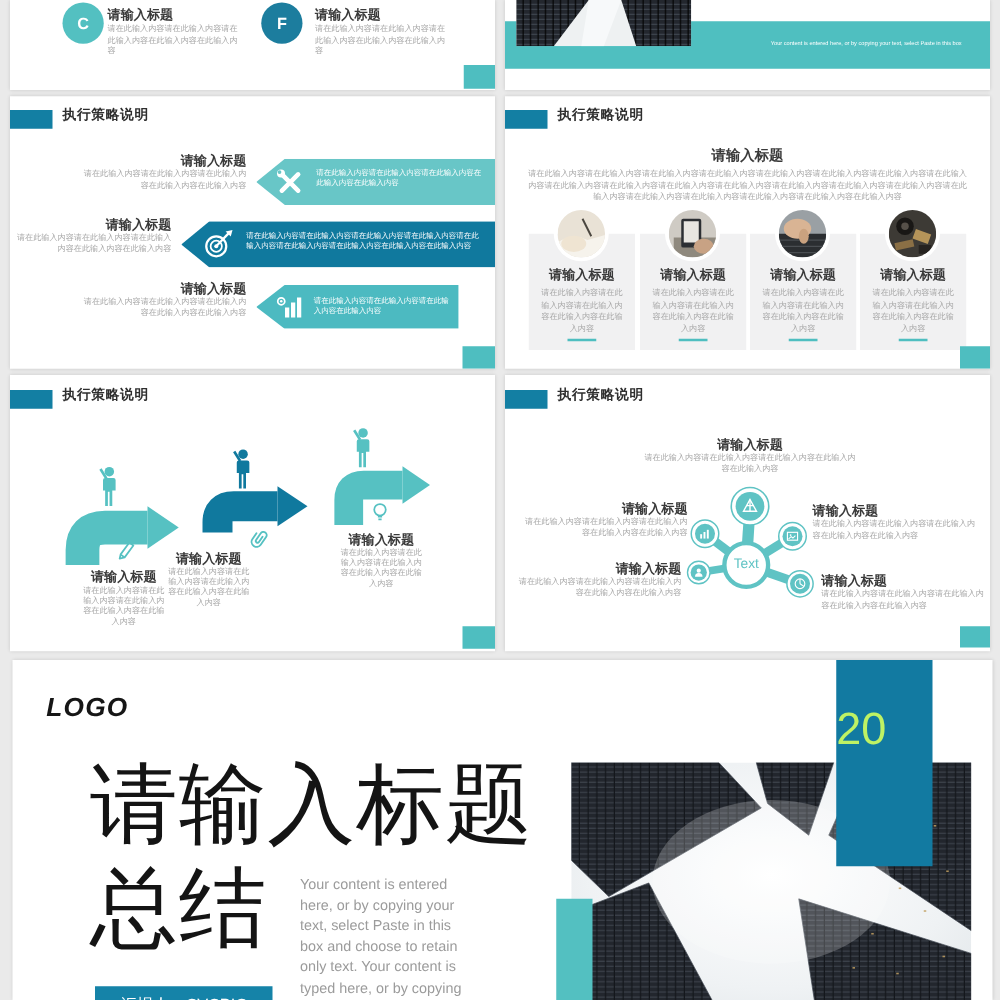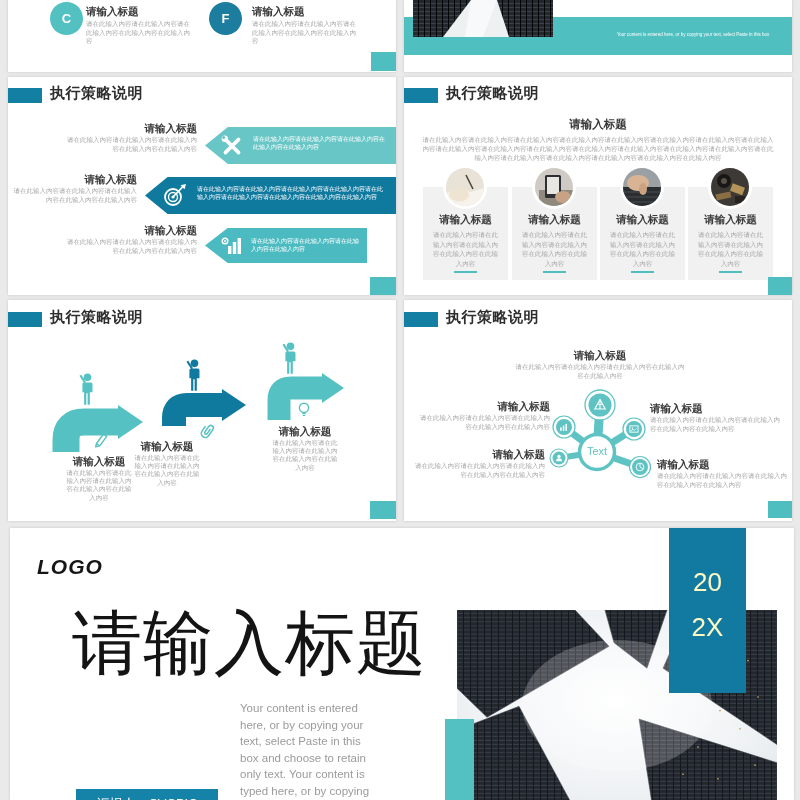--- a/index.html
+++ b/index.html
@@ -2,21 +2,21 @@
 <html><head>
 <meta charset="utf-8">
 <style>
   html,body{margin:0;padding:0;background:#eaeaea;font-family:"Liberation Sans","DejaVu Sans",sans-serif;}
   #screen{position:relative;width:800px;height:800px;overflow:hidden;background:#eaeaea;}
   .slide{position:absolute;background:#fff;box-shadow:0 0 3px rgba(0,0,0,.14);overflow:hidden;}
   .abs{position:absolute;}
   .tt{font-weight:bold;color:#3a3a3a;font-size:10.5px;white-space:nowrap;}
   .gt{color:#a8a8a8;font-size:6.5px;line-height:8.5px;}
   .hdr-b{position:absolute;left:0;width:34px;height:15px;background:#137fa3;}
-  .hdr-t{position:absolute;left:42px;font-size:15px;font-weight:bold;color:#2e2e2e;letter-spacing:.5px;white-space:nowrap;}
+  .hdr-t{position:absolute;left:42px;font-size:11px;font-weight:bold;color:#2e2e2e;letter-spacing:.5px;white-space:nowrap;}
   .corner{position:absolute;background:#4ebec0;}
   
   .s1l{left:8px;top:0;width:388px;height:72px;}
   .s1r{left:404px;top:0;width:388px;height:72px;}
   .s2l{left:8px;top:77px;width:388px;height:218px;}
   .s2r{left:404px;top:77px;width:388px;height:218px;}
   .s3l{left:8px;top:300px;width:388px;height:221px;}
   .s3r{left:404px;top:300px;width:388px;height:221px;}
   .cover{left:10px;top:528px;width:784px;height:272px;}
   
@@ -34,21 +34,21 @@
   .ct{position:absolute;top:26px;left:0;width:100%;text-align:center;}
   .cb{position:absolute;top:43px;left:10px;width:65px;text-align:center;font-size:6.5px;line-height:9.5px;color:#a8a8a8;}
   .cl{position:absolute;top:84px;left:31px;width:23px;height:2px;background:#4ebec0;}
   .ssvg{position:absolute;left:0;top:0;}
   
   .logo{position:absolute;left:27px;top:27px;font-size:21px;font-weight:600;letter-spacing:1px;color:#161616;font-style:italic;}
   .bigt{position:absolute;left:62px;top:74px;font-size:70px;line-height:83px;font-weight:500;color:#141414;letter-spacing:1px;white-space:nowrap;}
   .para{position:absolute;left:230px;top:172px;width:134px;font-size:11.5px;line-height:16.6px;color:#9b9b9b;}
   .cbtn{position:absolute;left:66px;top:261px;width:142px;height:32px;background:#1583a8;color:#fff;font-size:13px;text-align:center;line-height:30px;}
   .yrbox{position:absolute;left:659px;top:0;width:77px;height:165px;background:#127aa1;}
-  .yr{padding-top:0;font-size:26px;line-height:45px;color:#fef9c3;text-align:center;font-weight:500;}
+  .yr{padding-top:0;font-size:36px;line-height:45px;color:#bef264;text-align:left;font-weight:500;}
   .yrwrap{padding-top:32px;}
   .tealrect{position:absolute;left:435px;top:191px;width:29px;height:81px;background:#53c0c1;}
   .cphoto{position:absolute;left:447px;top:82px;width:320px;height:200px;}
 </style>
 </head>
 <body>
 
 <div id="screen">
 
   <section class="slide s1l">
@@ -318,20 +318,21 @@
     <div class="abs tt" style="left:253px;top:158px;width:120px;">请输入标题</div>
     <div class="abs gt" style="left:253px;top:172px;width:132px;">请在此输入内容请在此输入内容请在此输入内容在此输入内容在此输入内容</div>
 
     <div class="corner" style="left:364px;top:201px;width:26px;height:17px;"></div>
   </section>
 
   <section class="slide cover">
     <div class="logo">LOGO</div>
     <div class="bigt">
       <div>请输入标题</div>
+      <div>总结</div>
     </div>
     <div class="para">Your content is entered here, or by copying your text, select Paste in this box and choose to retain only text. Your content is typed here, or by copying your text, select</div>
     <div class="cbtn">汇报人：CVCPIC</div>
 
     <div class="cphoto">
       <svg width="320" height="200" viewBox="0 0 320 220" preserveAspectRatio="none">
         <defs>
           <pattern id="winp" width="7" height="4.5" patternUnits="userSpaceOnUse">
             <rect width="7" height="4.5" fill="#22262d"></rect>
             <rect width="7" height="1.1" y="3.4" fill="#3a4049"></rect>
@@ -361,18 +362,17 @@
             <rect x="260" y="185" width="2" height="1.4"></rect>
             <rect x="225" y="180" width="2" height="1.4"></rect>
         </g>
         <ellipse cx="160" cy="105" rx="95" ry="72" fill="#ffffff" opacity="0.22"></ellipse>
       </svg>
     </div>
     <div class="tealrect"></div>
     <div class="yrbox">
       <div class="yrwrap">
         <div class="yr">20</div>
-        <div class="yr">2X</div>
       </div>
     </div>
   </section>
 
 </div>
 
 </body></html>

